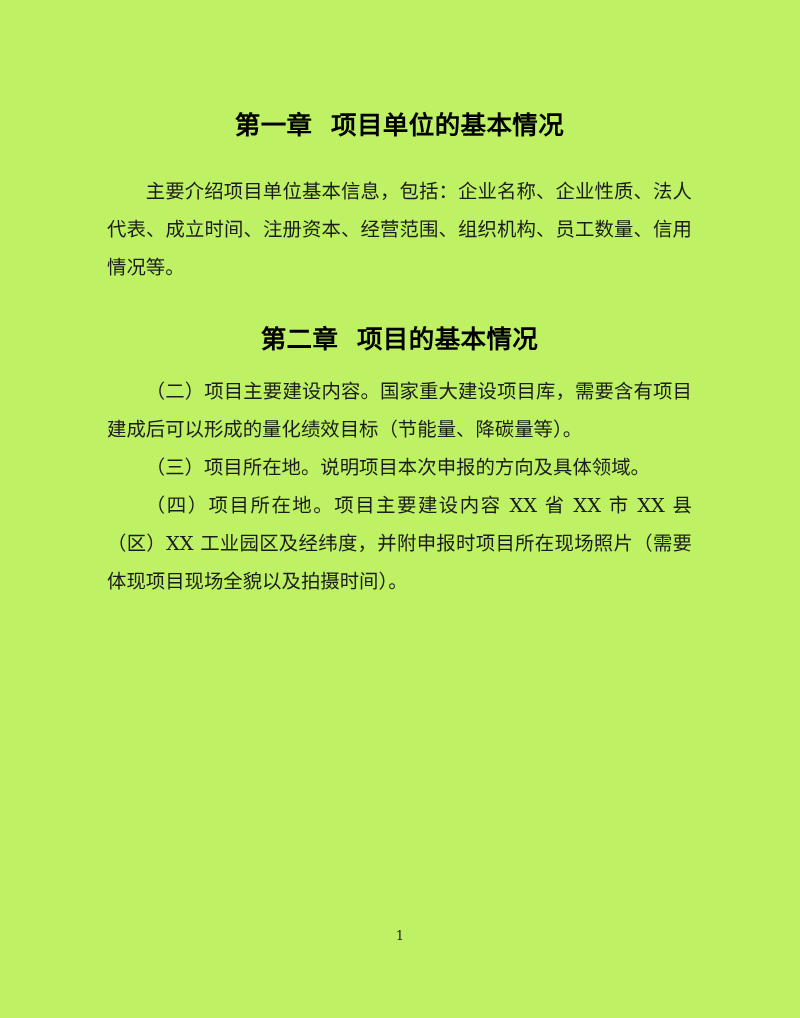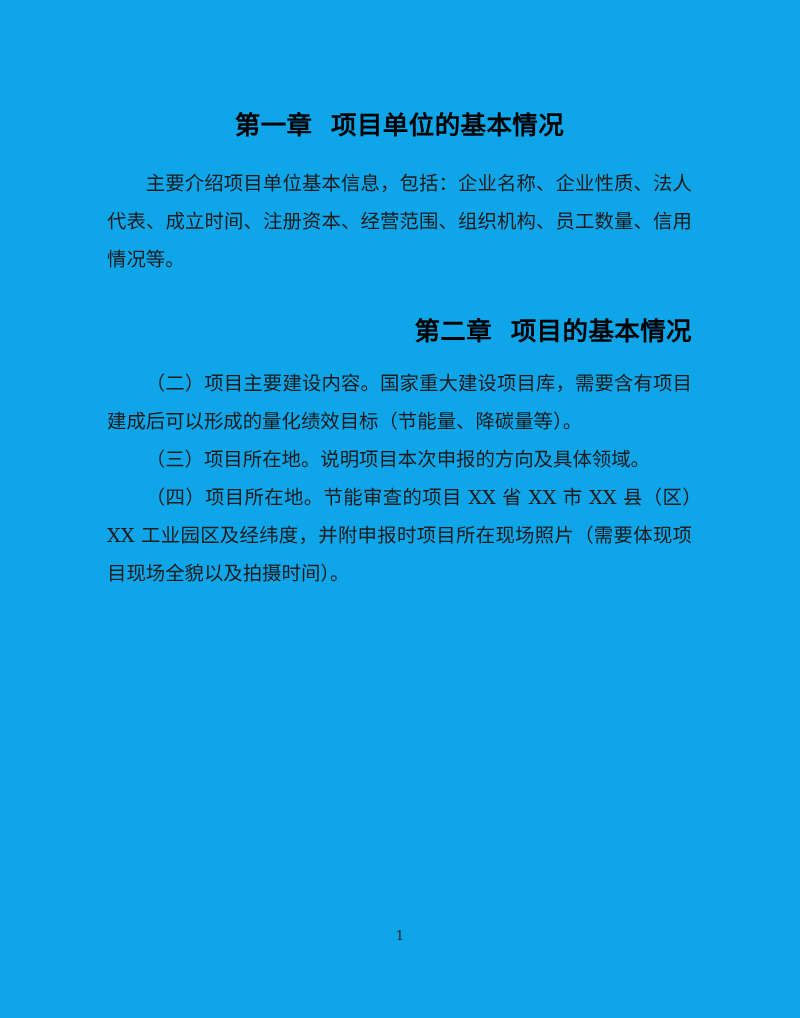--- a/index.html
+++ b/index.html
@@ -14,21 +14,21 @@
     position: relative;
     overflow: hidden;
     font-family: "DejaVu Serif", "Liberation Serif", serif;
     color: #1a1a1a;
     -webkit-font-smoothing: antialiased;
   }
 
   .page {
     position: absolute;
     inset: 0;
-    background: #0ea5e9;
+    background: #bef264;
   }
 
   .content {
     position: absolute;
     left: 107px;
     top: 0;
     width: 585px;
   }
 
   
@@ -40,37 +40,36 @@
     text-align: center;
     letter-spacing: 0.4px;
     color: #000000;
     white-space: pre;
   }
   .chapter-heading.h-one {
     margin-top: 108px;
   }
   .chapter-heading.h-two {
     margin-top: 35px;
-    text-align: right;
   }
 
   
   .body-para {
     font-size: 19.4px;
     line-height: 38px;
     text-align: justify;
     text-justify: inter-ideograph;
     text-indent: 2em;
     margin: 0;
     color: #1c1c1c;
     word-break: break-all;
     hanging-punctuation: allow-end;
   }
   .body-para.lead {
-    margin-top: 23px;
+    margin-top: 31px;
   }
   .body-para.first-item {
     margin-top: 26px;
   }
 
   
   .page-number {
     position: absolute;
     left: 0;
     right: 0;
@@ -93,20 +92,20 @@
 
     <p class="body-para lead">主要介绍项目单位基本信息，包括：企业名称、企业性质、法人代表、成立时间、注册资本、经营范围、组织机构、员工数量、信用情况等。</p>
 
     <h1 class="chapter-heading h-two">第二章  项目的基本情况</h1>
 
 
     <p class="body-para">（二）项目主要建设内容。国家重大建设项目库，需要含有项目建成后可以形成的量化绩效目标（节能量、降碳量等）。</p>
 
     <p class="body-para">（三）项目所在地。说明项目本次申报的方向及具体领域。</p>
 
-    <p class="body-para">（四）项目所在地。节能审查的项目 XX 省 XX 市 XX 县（区）XX 工业园区及经纬度，并附申报时项目所在现场照片（需要体现项目现场全貌以及拍摄时间）。</p>
+    <p class="body-para">（四）项目所在地。项目主要建设内容 XX 省 XX 市 XX 县（区）XX 工业园区及经纬度，并附申报时项目所在现场照片（需要体现项目现场全貌以及拍摄时间）。</p>
 
 
   </div>
 
   <div class="page-number">1</div>
 
 </div>
 
 </body></html>

